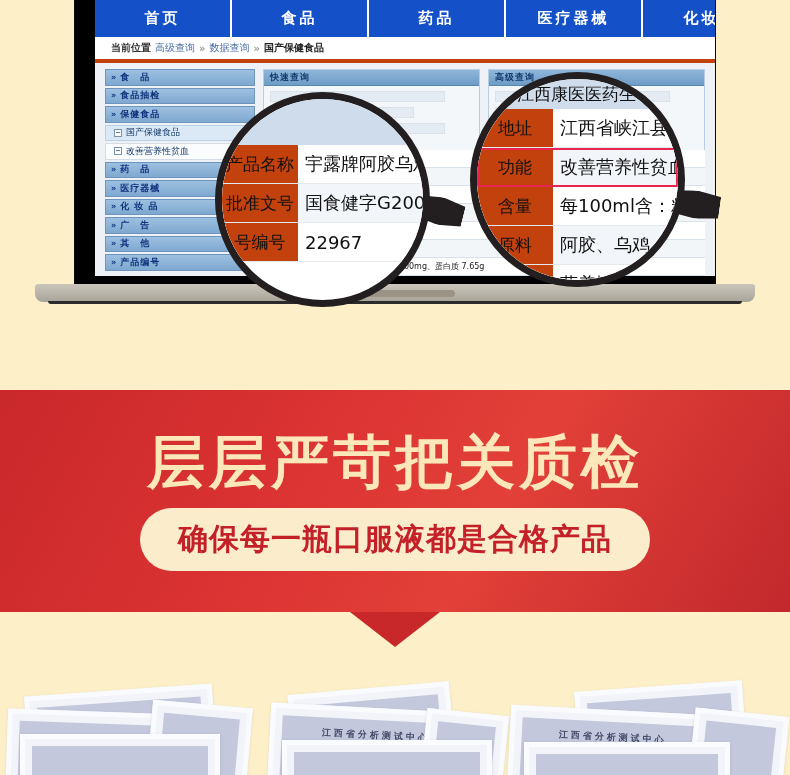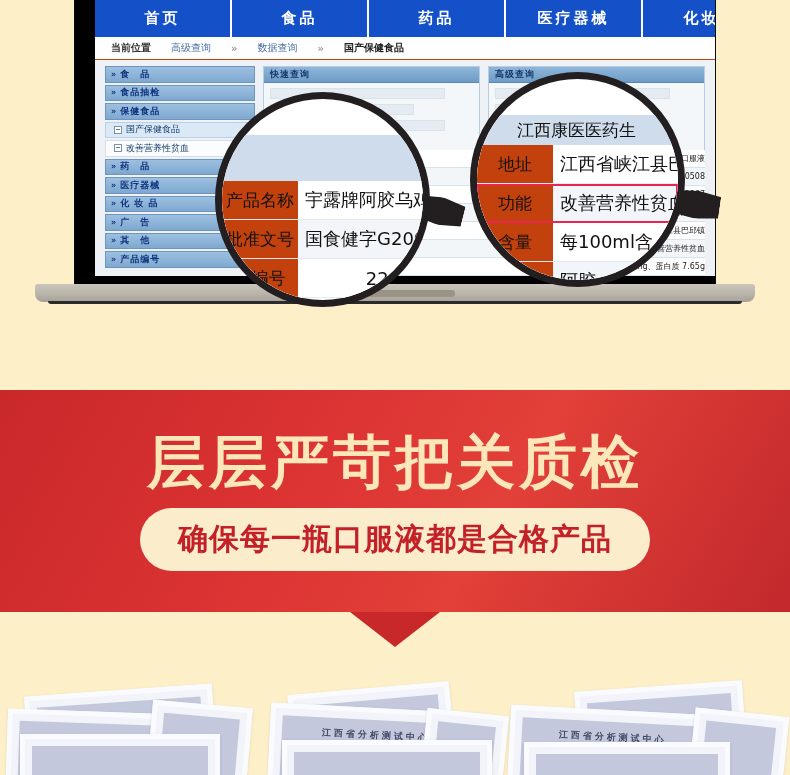--- a/index.html
+++ b/index.html
@@ -5,21 +5,21 @@
   html,body{margin:0;padding:0;}
   body{
     width:790px;height:775px;
     background:#fdf0c8;
     font-family:"DejaVu Sans","Liberation Sans",sans-serif;
     overflow:hidden;position:relative;
   }
   .page{position:relative;width:790px;height:775px;overflow:hidden;}
 
   
-  .laptop-area{position:absolute;left:0;top:0;width:790px;height:390px;background:#fdf0c8;overflow:hidden;text-align:right;}
+  .laptop-area{position:absolute;left:0;top:0;width:790px;height:390px;background:#fdf0c8;overflow:hidden;}
   .laptop-screen{
     position:absolute;left:75px;top:-12px;width:640px;height:300px;
     background:#000;border-radius:3px;
     box-shadow:0 0 0 1px #0a0a0a;
   }
   .screen-inner{
     position:absolute;left:20px;top:12px;width:620px;height:276px;
     background:#ffffff;overflow:hidden;
   }
   .laptop-base{
@@ -40,23 +40,23 @@
   .site-nav{display:flex;height:37px;background:#10357f;}
   .site-nav .tab{
     flex:0 0 auto;width:135px;background:#1450c8;
     color:#fff;font-size:15px;font-weight:bold;
     display:flex;align-items:center;justify-content:center;
     border-right:2px solid #ffffff;letter-spacing:3px;
   }
   .site-nav .tab:last-child{border-right:none;}
 
   .breadcrumb{
-    height:22px;display:flex;align-items:center;gap:20px;
+    height:22px;display:flex;align-items:center;gap:4px;
     padding-left:16px;font-size:10px;color:#555;background:#fff;
-    border-bottom:1px solid #c2410c;
+    border-bottom:4px solid #c2410c;
   }
   .breadcrumb .bc-label{font-weight:bold;color:#333;}
   .breadcrumb .bc-link{color:#4a6fa5;}
   .breadcrumb .bc-sep{color:#999;font-weight:bold;}
   .breadcrumb .bc-current{font-weight:bold;color:#222;}
 
   .site-body{display:flex;height:217px;background:#eef2f7;padding:6px 0 0 0;}
 
   
   .sidebar{width:150px;margin-left:10px;}
@@ -105,21 +105,21 @@
   .rt-row{display:flex;border-bottom:1px solid #d9e1ea;height:17px;align-items:center;background:#fff;}
   .rt-row:nth-child(even){background:#f3f6f9;}
   .rt-k{width:62px;background:#e6edf4;height:100%;display:flex;align-items:center;justify-content:center;font-weight:bold;}
   .rt-v{flex:1;padding-left:6px;overflow:hidden;white-space:nowrap;}
 
   
   .mag{position:absolute;border-radius:50%;overflow:hidden;box-sizing:border-box;
        border:7px solid #231f20;background:#fff;z-index:6;}
   .mag-left{left:215px;top:92px;width:215px;height:215px;}
   .mag-right{left:470px;top:72px;width:215px;height:215px;}
-  .mag-content{position:absolute;left:0;top:0;width:100%;height:100%;margin-top:36px;}
+  .mag-content{position:absolute;left:0;top:0;width:100%;height:100%;}
   .mrow{display:flex;align-items:center;height:38px;border-bottom:1px solid #e3e9ef;background:#fff;}
   .mrow:nth-child(odd){background:#f2f6fa;}
   .mrow .mk{width:76px;flex:0 0 76px;background:#c2410c;height:100%;display:flex;align-items:center;
             justify-content:center;font-size:17px;color:#111;font-weight:normal;}
   .mrow .mv{flex:1;padding-left:7px;font-size:18px;color:#111;white-space:nowrap;overflow:hidden;}
   .mrow.hl{outline:2px solid #e8254f;outline-offset:-2px;}
   .mtop{height:30px;background:#cfdceb;font-size:17px;color:#111;display:flex;align-items:center;padding-left:40px;overflow:hidden;white-space:nowrap;}
   .handle{position:absolute;width:56px;height:28px;background:#231f20;z-index:5;}
   .handle-left{left:408px;top:196px;transform:rotate(14deg);
     clip-path:polygon(0% 18%,0% 82%,58% 100%,100% 86%,100% 14%,58% 0%);}

